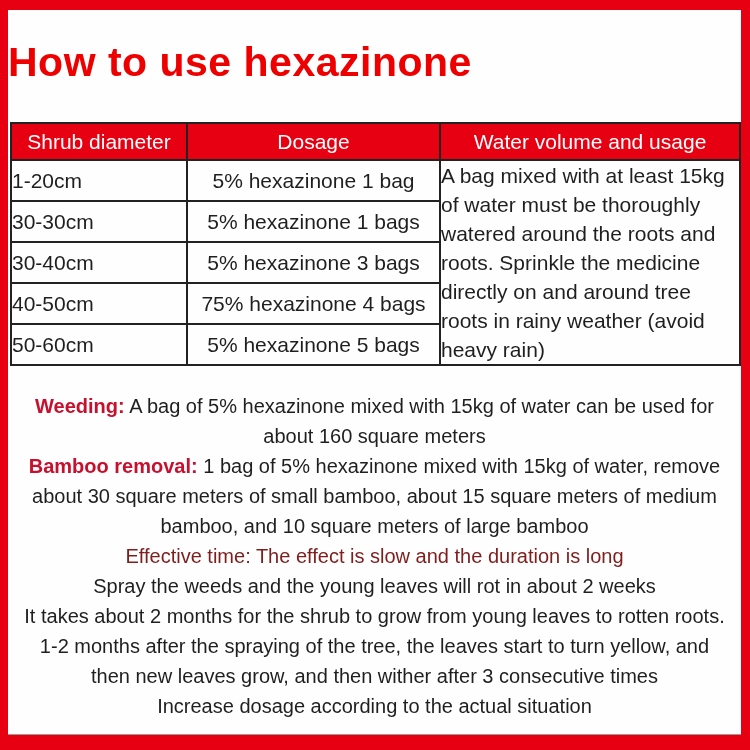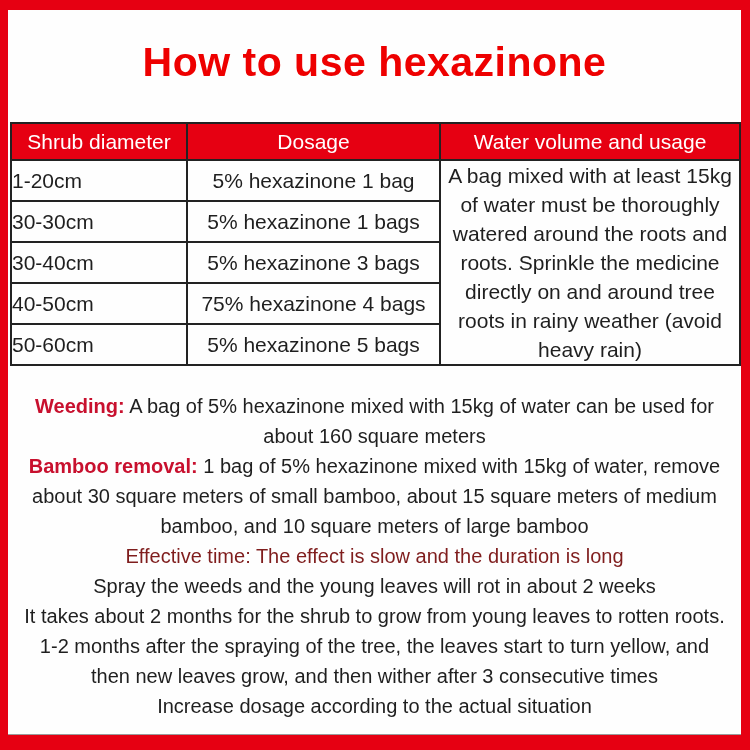--- a/index.html
+++ b/index.html
@@ -14,21 +14,21 @@
     width:750px;height:750px;
     border-style:solid;
     border-color:#e60012;
     border-width:10px 9px 15px 8px;
     background:#fefefe;
     overflow:hidden;
     box-shadow:inset 0 -1px 0 #9a9a9a;
   }
   .title{
     margin:28px 0 0 0;
-    text-align:center;
+    text-align:left;
     font-size:41px;
     font-weight:bold;
     color:#ee0000;
     letter-spacing:0.5px;
     line-height:48px;
   }
   table.dose{
     border-collapse:collapse;
     margin:36px 2px 0 2px;
     width:729px;
@@ -53,21 +53,21 @@
   td.diam{
     text-align:left;
     padding-left:10px;
     height:35px;
   }
   td.dosage{
     text-align:center;
     height:35px;
   }
   td.water{
-    text-align:center;
+    text-align:left;
     vertical-align:middle;
     font-size:19px;
     line-height:29px;
     padding:2px 4px;
   }
   .notes{
     margin:25px 14px 0 14px;
     font-size:20px;
     line-height:30px;
     text-align:center;

